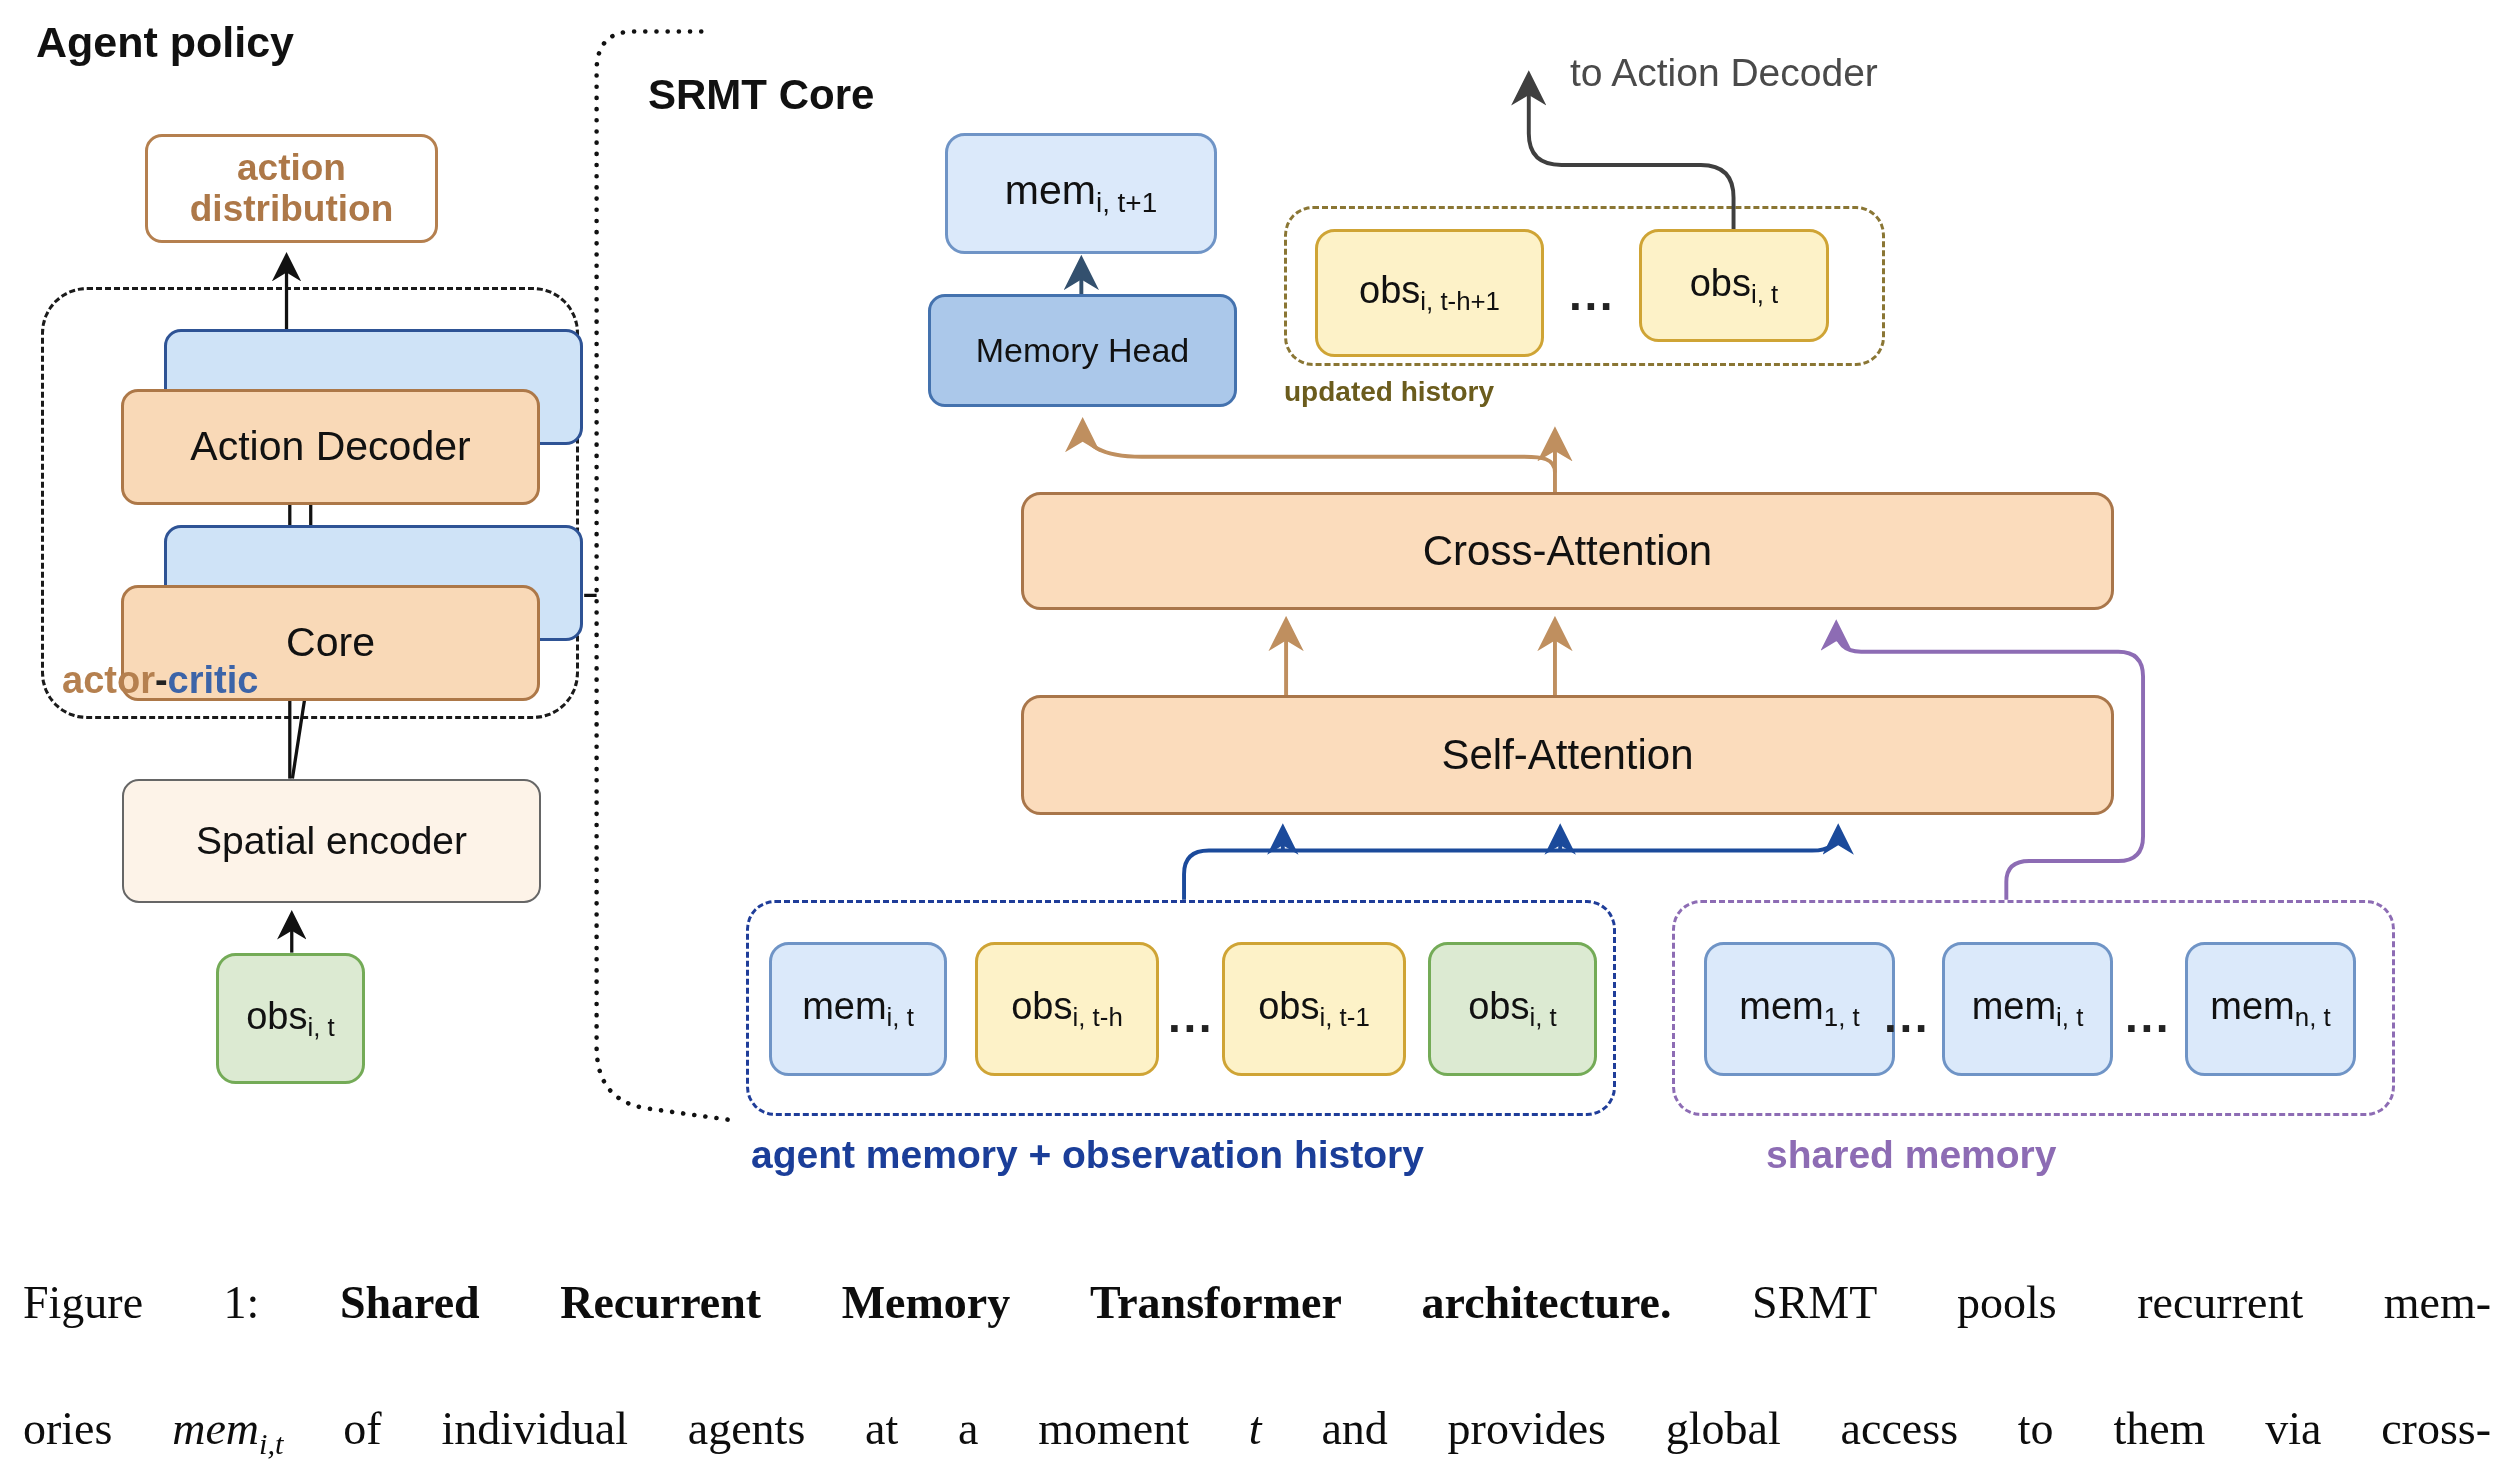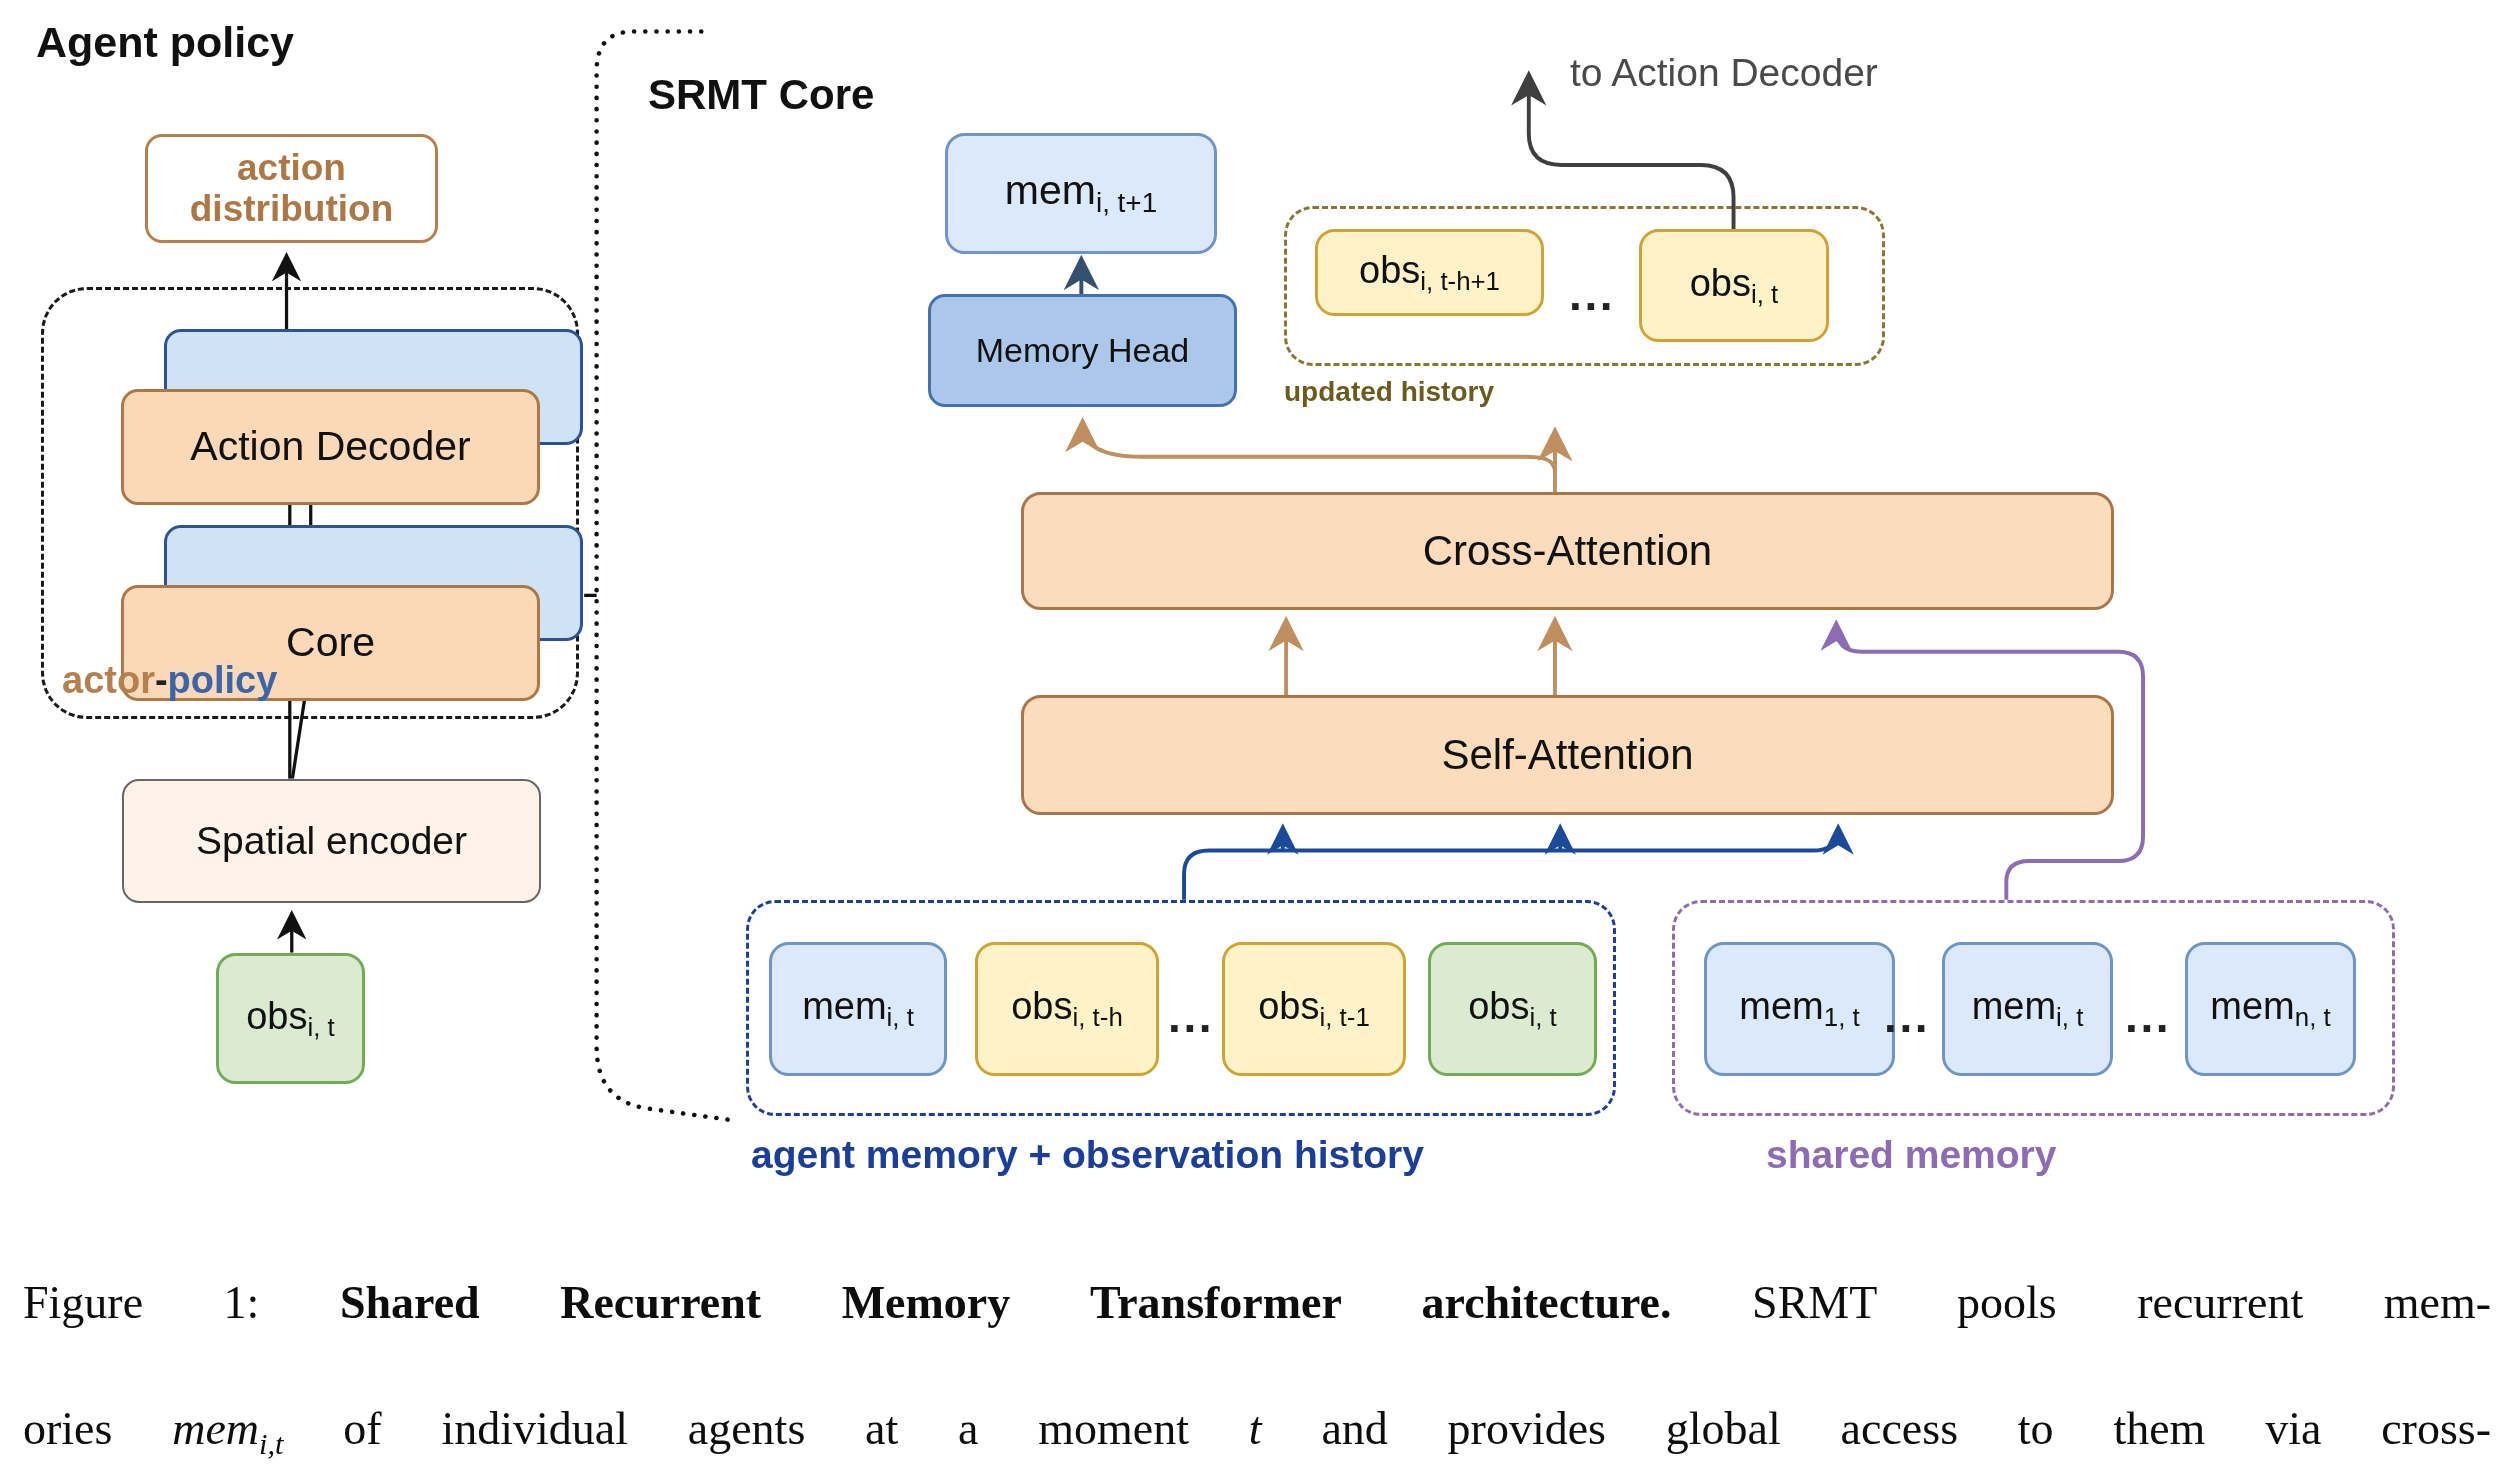--- a/index.html
+++ b/index.html
@@ -106,21 +106,21 @@
   <div class="box orange" style="left:121px;top:342px;width:419px;height:116px;font-size:41px;">
     <span>Action Decoder</span>
   </div>
 
   <div class="box blueshadow" style="left:164px;top:525px;width:419px;height:116px;"></div>
   <div class="box orange" style="left:121px;top:538px;width:419px;height:116px;font-size:41px;">
     <span>Core</span>
   </div>
 
   <div class="lbl" style="left:62px;top:659px;font-size:38px;">
-    <span style="color:#b5804f;">actor</span><span style="color:#222;">-</span><span style="color:#3c64a8;">policy</span>
+    <span style="color:#b5804f;">actor</span><span style="color:#222;">-</span><span style="color:#3c64a8;">critic</span>
   </div>
 
   <div class="box cream" style="left:122px;top:779px;width:419px;height:124px;">
     <span>Spatial encoder</span>
   </div>
 
   <div class="box green" style="left:216px;top:953px;width:149px;height:131px;">
     <span><span>obs</span><span class="sub">i, t</span></span>
   </div>
 
@@ -130,21 +130,21 @@
     <span><span>mem</span><span class="sub">i, t+1</span></span>
   </div>
 
   <div class="box memhead" style="left:928px;top:294px;width:309px;height:113px;">
     <span>Memory Head</span>
   </div>
 
   <div class="lbl plain" style="left:1570px;top:51px;font-size:39px;color:#4a4a4a;">to Action Decoder</div>
 
   <div class="grouprect history-rect" style="left:1284px;top:206px;width:601px;height:160px;"></div>
-  <div class="box yellow" style="left:1315px;top:229px;width:229px;height:87px;">
+  <div class="box yellow" style="left:1315px;top:229px;width:229px;height:128px;">
     <span><span>obs</span><span class="sub">i, t-h+1</span></span>
   </div>
   <div class="dots" style="left:1569px;top:267px;">...</div>
   <div class="box yellow" style="left:1639px;top:229px;width:190px;height:113px;">
     <span><span>obs</span><span class="sub">i, t</span></span>
   </div>
   <div class="lbl" style="left:1284px;top:376px;font-size:28px;color:#6b5c1d;text-align:center;">updated history</div>
 
   <div class="box bar" style="left:1021px;top:492px;width:1093px;height:118px;">
     <span>Cross-Attention</span>

